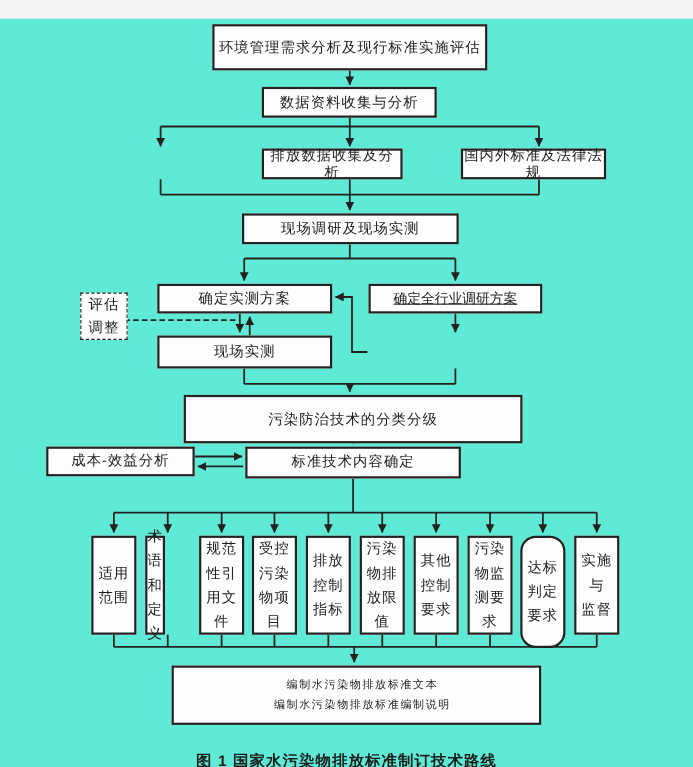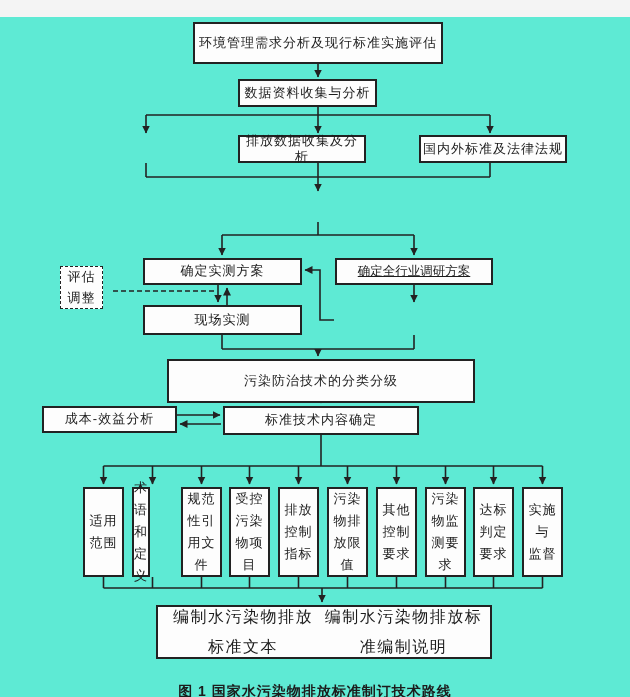--- a/index.html
+++ b/index.html
@@ -10,21 +10,21 @@
   }
   .wires{position:absolute;left:0;top:0;width:630px;height:697px;}
   .node{
     position:absolute;box-sizing:border-box;border:2px solid #222;background:#fdfdfd;
     display:flex;align-items:center;justify-content:center;text-align:center;
     font-size:13px;letter-spacing:1px;line-height:1.25;
   }
   .node.dashed{border:1.6px dashed #222;}
   .multi{white-space:pre-line;}
   .col{font-size:13px;line-height:1.7;letter-spacing:1px;padding:2px 0;}
-  .final{font-size:16px;line-height:1.9;letter-spacing:1.5px;flex-direction:row;padding-left:11px;}
+  .final{font-size:10px;line-height:1.9;letter-spacing:1.5px;flex-direction:column;padding-left:11px;}
   .caption{
     position:absolute;left:0;top:666px;width:630px;text-align:center;
     font-weight:bold;font-size:14px;letter-spacing:1px;
   }
 </style>
 </head>
 <body>
 
 <div class="page">
 
@@ -96,33 +96,34 @@
       <path d="M445.5 560 V571"></path>
       <path d="M493.5 560 V571"></path>
       <path d="M542.5 560 V571"></path>
       <path d="M103.5 571 H542.5"></path>
       <path d="M322 571 V585" marker-end="url(#arr)"></path>
     </g>
   </svg>
 
   <div class="node" style="left:193px;top:5px;width:250px;height:42px;">环境管理需求分析及现行标准实施评估</div>
 
-  <div class="node" style="left:238px;top:62px;width:139px;height:28px;">数据资料收集与分析</div>
+  <div class="node" style="left:238px;top:62px;width:159px;height:28px;">数据资料收集与分析</div>
 
 
   <div class="node" style="left:238px;top:118px;width:128px;height:28px;">排放数据收集及分析</div>
 
-  <div class="node" style="left:419px;top:118px;width:148px;height:28px;">国内外标准及法律法规</div>
+  <div class="node" style="left:419px;top:118px;width:132px;height:28px;">国内外标准及法律法规</div>
 
+  <div class="node" style="left:220px;top:177px;width:197px;height:28px;">现场调研及现场实测</div>
 
   <div class="node" style="left:143px;top:241px;width:159px;height:27px;">确定实测方案</div>
 
   <div class="node" style="left:335px;top:241px;width:158px;height:27px;font-size:12.5px;letter-spacing:0;text-decoration:underline;">确定全行业调研方案</div>
 
-  <div class="node dashed multi" style="left:60px;top:249px;width:43px;height:43px;line-height:1.6;">评估
+  <div class="node dashed multi" style="left:73px;top:249px;width:43px;height:43px;line-height:1.6;">评估
 调整</div>
 
   <div class="node" style="left:143px;top:288px;width:159px;height:30px;">现场实测</div>
 
 
   <div class="node" style="left:167px;top:342px;width:308px;height:44px;">污染防治技术的分类分级</div>
 
   <div class="node" style="left:42px;top:389px;width:135px;height:27px;">成本-效益分析</div>
 
   <div class="node" style="left:223px;top:389px;width:196px;height:29px;">标准技术内容确定</div>
@@ -147,21 +148,21 @@
 物排
 放限
 值</div>
   <div class="node col multi" style="left:376px;top:470px;width:41px;height:90px;">其他
 控制
 要求</div>
   <div class="node col multi" style="left:425px;top:470px;width:41px;height:90px;">污染
 物监
 测要
 求</div>
-  <div class="node col multi" style="left:473px;top:470px;width:41px;height:90px;">达标
+  <div class="node col multi" style="left:473px;top:470px;width:41px;height:102px;border-radius:14px;">达标
 判定
 要求</div>
   <div class="node col multi" style="left:522px;top:470px;width:41px;height:90px;">实施
 与
 监督</div>
 
   <div class="node final" style="left:156px;top:588px;width:336px;height:54px;">
     <div>编制水污染物排放标准文本</div>
     <div>编制水污染物排放标准编制说明</div>
   </div>

